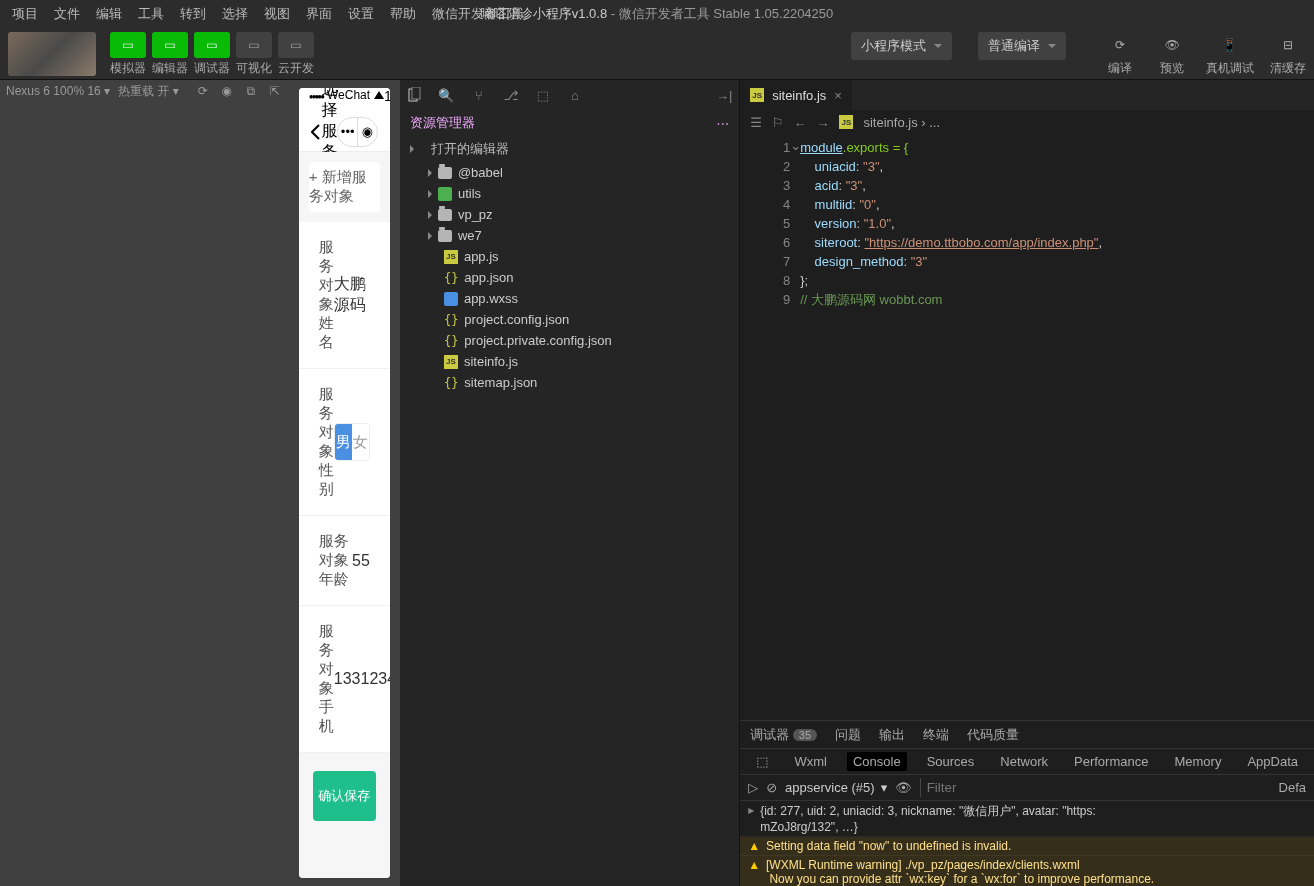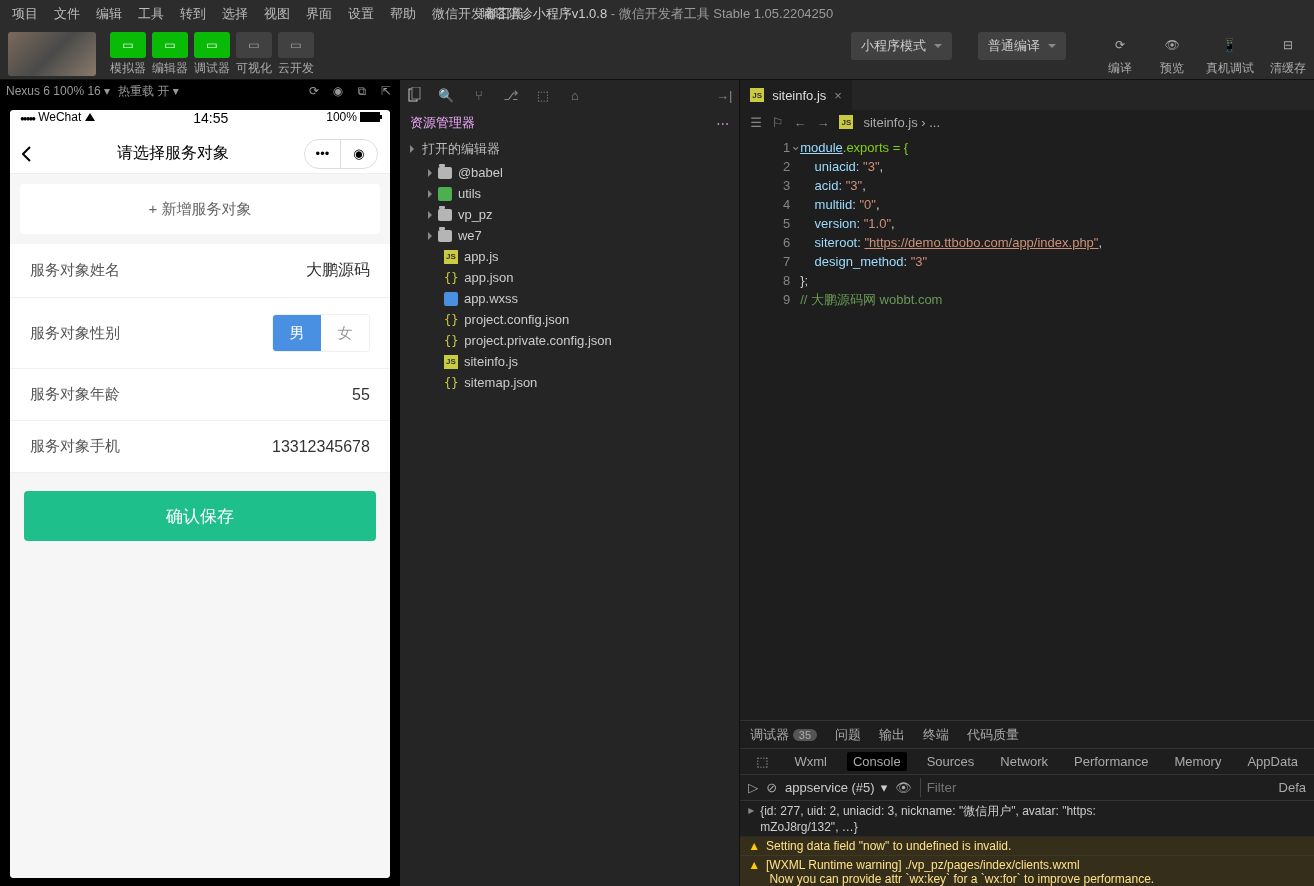--- a/index.html
+++ b/index.html
@@ -12,21 +12,21 @@
 .toolbar .left{display:flex;gap:6px;align-items:flex-start}
 .tbn{display:flex;flex-direction:column;align-items:center;gap:2px;color:#aaa;font-size:12px}
 .tbn .ico{width:36px;height:26px;border-radius:3px;display:flex;align-items:center;justify-content:center;background:#414141}
 .tbn.green .ico{background:#09bb07;color:#fff}
 .thumb{width:88px;height:44px;background:linear-gradient(135deg,#7a6a5a 0,#4a4a4a 50%,#8a7a6a 100%);border-radius:3px;margin-right:8px}
 .spacer{flex:1}
 .selbox{height:28px;background:#414141;display:flex;align-items:center;padding:0 10px;border-radius:3px;gap:8px;color:#ccc}
 .selbox .caret{border-top:4px solid #888;border-left:4px solid transparent;border-right:4px solid transparent}
 .rightbtns{display:flex;gap:16px}
 .body{display:flex;height:calc(100% - 80px)}
-.simcol{width:435px;background:#000000;display:flex;flex-direction:column}
+.simcol{width:435px;background:#404040;display:flex;flex-direction:row}
 .simhdr{height:22px;display:flex;align-items:center;padding:0 6px;gap:8px;color:#999;font-size:12px}
 .simhdr .sp{flex:1}
 .simhdr .sico{width:16px;height:16px;display:inline-flex;align-items:center;justify-content:center;cursor:pointer}
 .phone{flex:1;background:#f6f6f6;margin:8px 10px;border-radius:4px;overflow:hidden;display:flex;flex-direction:column}
 .statusbar{height:24px;background:#fff;display:flex;align-items:flex-start;padding:0 10px;color:#000;font-size:12px}
 .statusbar .dots::before{content:"●●●●●";letter-spacing:-2px;font-size:8px;margin-right:4px}
 .statusbar .wf::after{content:"";display:inline-block;width:0;height:0;border-left:5px solid transparent;border-right:5px solid transparent;border-bottom:8px solid #000;transform:rotate(0);margin-left:4px}
 .statusbar .mid{flex:1;text-align:center;font-size:14px}
 .statusbar .bat{display:flex;align-items:center;gap:3px}
 .statusbar .batbody{width:20px;height:10px;border:1px solid #000;position:relative}
@@ -40,27 +40,27 @@
 .navbar .capsule .half:first-child{border-right:1px solid #ddd}
 .content{flex:1;background:#f6f6f6}
 .addrow{background:#fff;margin:10px;height:50px;display:flex;align-items:center;justify-content:center;color:#666;font-size:15px;border-radius:4px}
 .form{background:#fff;margin:0 0}
 .frow{display:flex;align-items:center;padding:16px 20px;border-bottom:1px solid #f0f0f0;color:#555;font-size:15px}
 .frow .lbl{flex:1}
 .frow .val{color:#333;font-size:16px}
 .genderbtns{display:flex;border:1px solid #eee;border-radius:4px;overflow:hidden}
 .genderbtns .gb{width:48px;height:36px;display:flex;align-items:center;justify-content:center;background:#fff;color:#999}
 .genderbtns .gb.active{background:#4a90e2;color:#fff}
-.savebtn{margin:18px 14px;background:#1FBF8C;color:#fff;height:50px;display:flex;align-items:center;justify-content:center;font-size:17px;border-radius:4px}
+.savebtn{margin:18px 14px;background:#1FBF8C;color:#fff;height:50px;display:flex;align-items:center;justify-content:center;font-size:13px;border-radius:4px}
 .midcol{width:370px;background:#252526;display:flex;flex-direction:column;border-right:1px solid #111}
 .midtabs{height:30px;display:flex;align-items:center;padding:0 6px;gap:14px;color:#888}
 .midtabs .t{width:18px;height:18px;display:flex;align-items:center;justify-content:center;cursor:pointer}
 .explhdr{display:flex;align-items:center;padding:4px 10px;color:#f0abfc}
 .explhdr .sp{flex:1}
-.section{padding:4px 10px;color:#bbb;display:flex;align-items:center;gap:8px;cursor:pointer}
+.section{padding:4px 10px;color:#bbb;display:flex;align-items:center;gap:17px;cursor:pointer}
 .section .chev{display:inline-block;width:0;height:0;border-left:4px solid #888;border-top:4px solid transparent;border-bottom:4px solid transparent}
 .section.open .chev{transform:rotate(90deg)}
 .tree{padding-left:18px}
 .trow{display:flex;align-items:center;gap:6px;padding:3px 10px;color:#ccc;cursor:pointer}
 .ico-folder{width:14px;height:12px;background:#b5b5b5;border-radius:2px;position:relative}
 .ico-folder::before{content:"";position:absolute;top:-3px;left:1px;width:6px;height:3px;background:#b5b5b5;border-radius:1px}
 .ico-js{width:14px;height:14px;background:#cbcb41;display:flex;align-items:center;justify-content:center;color:#333;font-size:8px;font-weight:bold}
 .ico-json{color:#cbcb41;font-size:12px;font-family:monospace}
 .ico-wxss{width:14px;height:14px;background:#4a90e2;border-radius:2px}
 .ico-utils{width:14px;height:14px;background:#4caf50;border-radius:2px}

